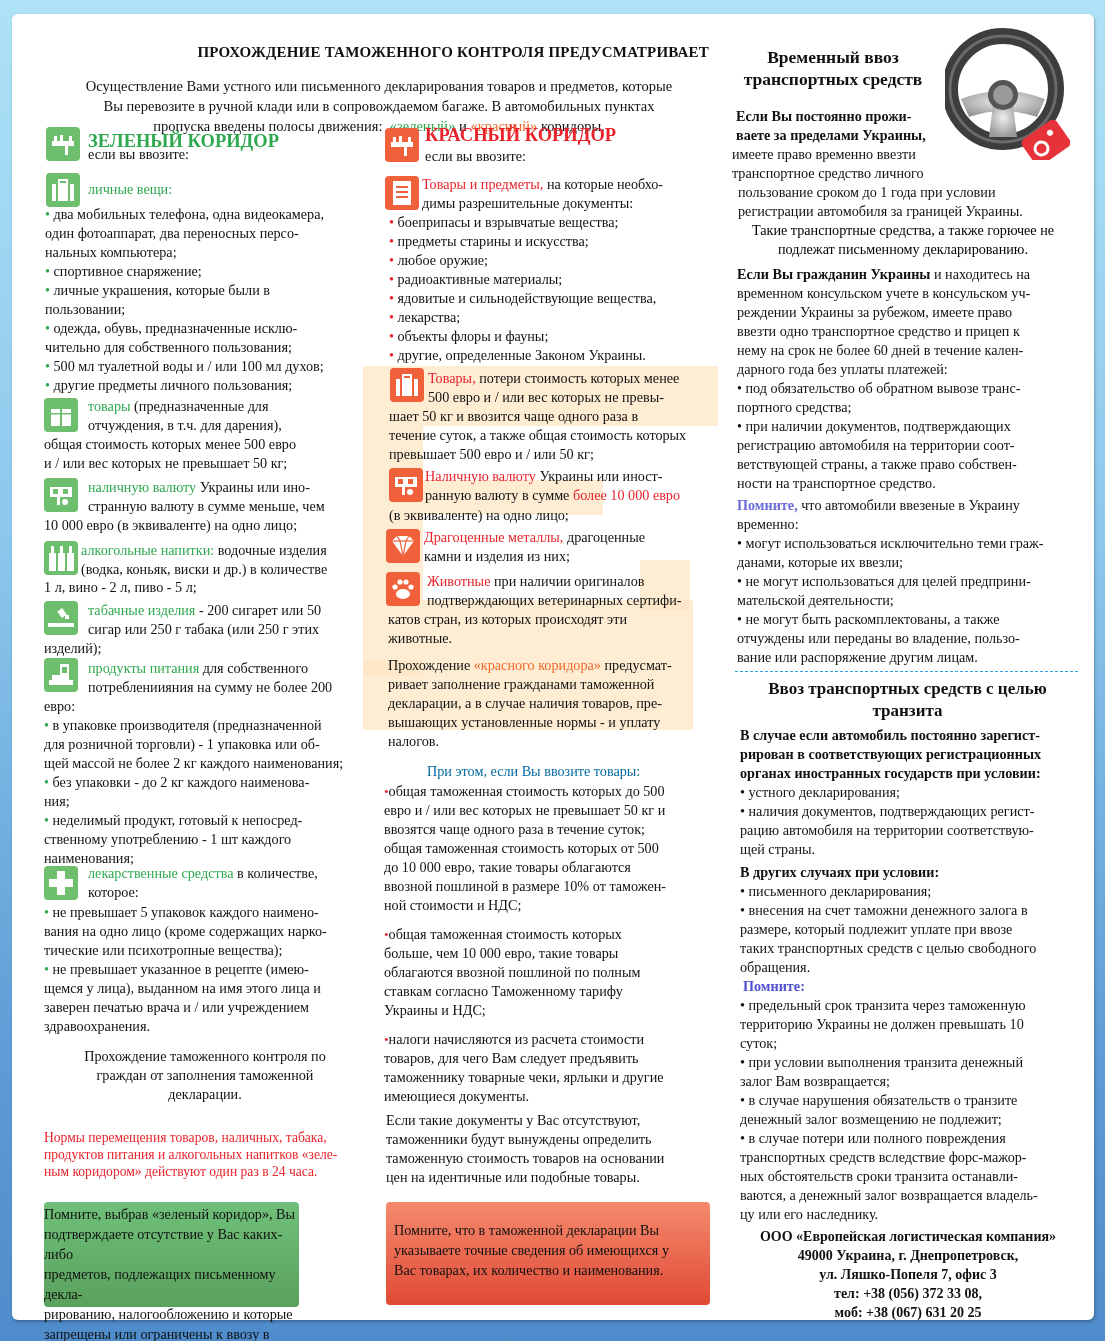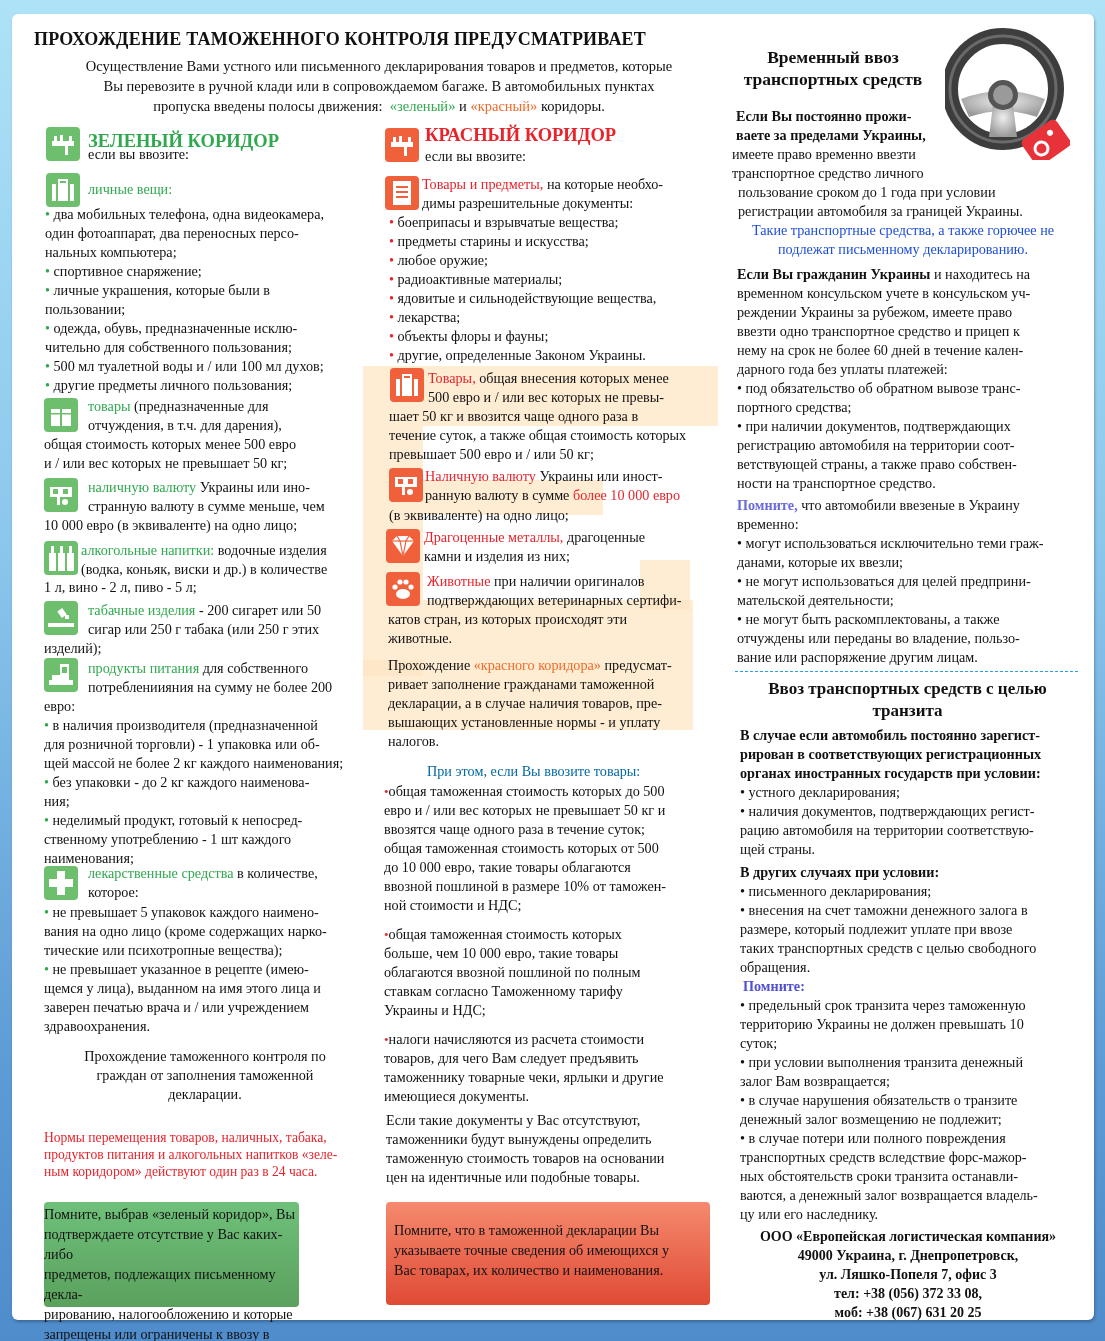--- a/index.html
+++ b/index.html
@@ -30,21 +30,21 @@
     position:absolute;
   }
   .icon.g { background:#6dbf6d; }
   .icon.r { background:#f0603a; }
   .icon svg { width:34px; height:34px; display:block; }
   .wm {
     position:absolute; background:#fde6c4; opacity:0.75; z-index:0;
   }
   .content { position:relative; z-index:1; }
   h1 {
-    margin:0; font-size:18px; font-weight:bold; text-align:left;
+    margin:15px; font-size:15px; font-weight:bold; text-align:right;
     letter-spacing:0.2px;
   }
   .center { text-align:center; }
   .hdr-green { font-size:18.5px; font-weight:bold; color:#2fa84f;margin-top:8px; }
   .hdr-red { font-size:18.5px; font-weight:bold; color:#e8232b; }
   .box-green {
     position:absolute; left:44px; top:1202px; width:255px; height:105px;
     background: linear-gradient(180deg, #6fc07a 0%, #5aa15d 100%);
     border-radius:4px; padding:2px 0 0 0; box-sizing:border-box;
     font-size:14.2px; line-height:20px;
@@ -214,21 +214,21 @@
     </span>
     <div class="abs t" style="left:88px;top:659px;width:280px;">
       <span class="green">продукты питания</span>
       <span>для собственного</span><br>
       <span>потреблениияния на сумму не более 200</span>
     </div>
     <div class="abs t" style="left:44px;top:697px;width:325px;">
       <div>евро:</div>
       <div id="g-food">
           <div>
-            <div class="bullet-g">в наличия производителя (предназначенной</div>
+            <div class="bullet-g">в упаковке производителя (предназначенной</div>
             <div>для розничной торговли) - 1 упаковка или об-</div>
             <div>щей массой не более 2 кг каждого наименования;</div>
           </div>
           <div>
             <div class="bullet-g">без упаковки - до 2 кг каждого наименова-</div>
             <div>ния;</div>
           </div>
           <div>
             <div class="bullet-g">неделимый продукт, готовый к непосред-</div>
             <div>ственному употреблению - 1 шт каждого</div>
@@ -341,21 +341,21 @@
     <span class="icon r" style="left:390px;top:368px;">
       <svg viewBox="0 0 34 34">
           <rect x="6" y="11" width="22" height="17" fill="#fff"></rect>
           <rect x="13" y="7" width="8" height="4" fill="none" stroke="#fff" stroke-width="2"></rect>
           <rect x="10" y="11" width="2" height="17" fill="#f0603a"></rect>
           <rect x="22" y="11" width="2" height="17" fill="#f0603a"></rect>
         </svg>
     </span>
     <div class="abs t" style="left:428px;top:369px;width:295px;">
       <span class="red">Товары,</span>
-      <span>общая внесения которых менее</span><br>
+      <span>потери стоимость которых менее</span><br>
       <span>500 евро и / или вес которых не превы-</span>
     </div>
     <div class="abs t" style="left:389px;top:407px;width:335px;">
       <div>шает 50 кг и ввозится  чаще одного раза  в</div>
       <div>течение суток, а также общая стоимость которых</div>
       <div>превышает 500 евро и / или 50 кг;</div>
     </div>
 
     <span class="icon r" style="left:389px;top:468px;">
       <svg viewBox="0 0 34 34">
@@ -488,21 +488,21 @@
     <div class="abs rt" style="left:736px;top:107px;width:200px;">
       <div class="b">Если Вы постоянно прожи-</div>
       <div class="b">ваете за пределами Украины,</div>
     </div>
     <div class="abs rt" style="left:732px;top:145px;width:340px;">
       <div>имеете право временно ввезти</div>
       <div>транспортное средство личного</div>
       <div style="margin-left:6px;">пользование сроком до 1 года при условии</div>
       <div style="margin-left:6px;">регистрации автомобиля за границей Украины.</div>
     </div>
-    <div class="abs rt center blue" style="left:728px;top:221px;width:350px;color:#1d4ed8;">
+    <div class="abs rt center blue" style="left:728px;top:221px;width:350px;color:#000000;">
       <div>Такие транспортные средства, а также горючее не</div>
       <div>подлежат письменному декларированию.</div>
     </div>
 
     <div class="abs rt" style="left:737px;top:265px;width:340px;">
       <div><span class="b">Если Вы гражданин Украины</span> <span>и находитесь на</span></div>
       <div id="ti-p2">
           <div>временном консульском учете в консульском уч-</div>
           <div>реждении Украины за рубежом, имеете право</div>
           <div>ввезти одно транспортное средство и прицеп к</div>

